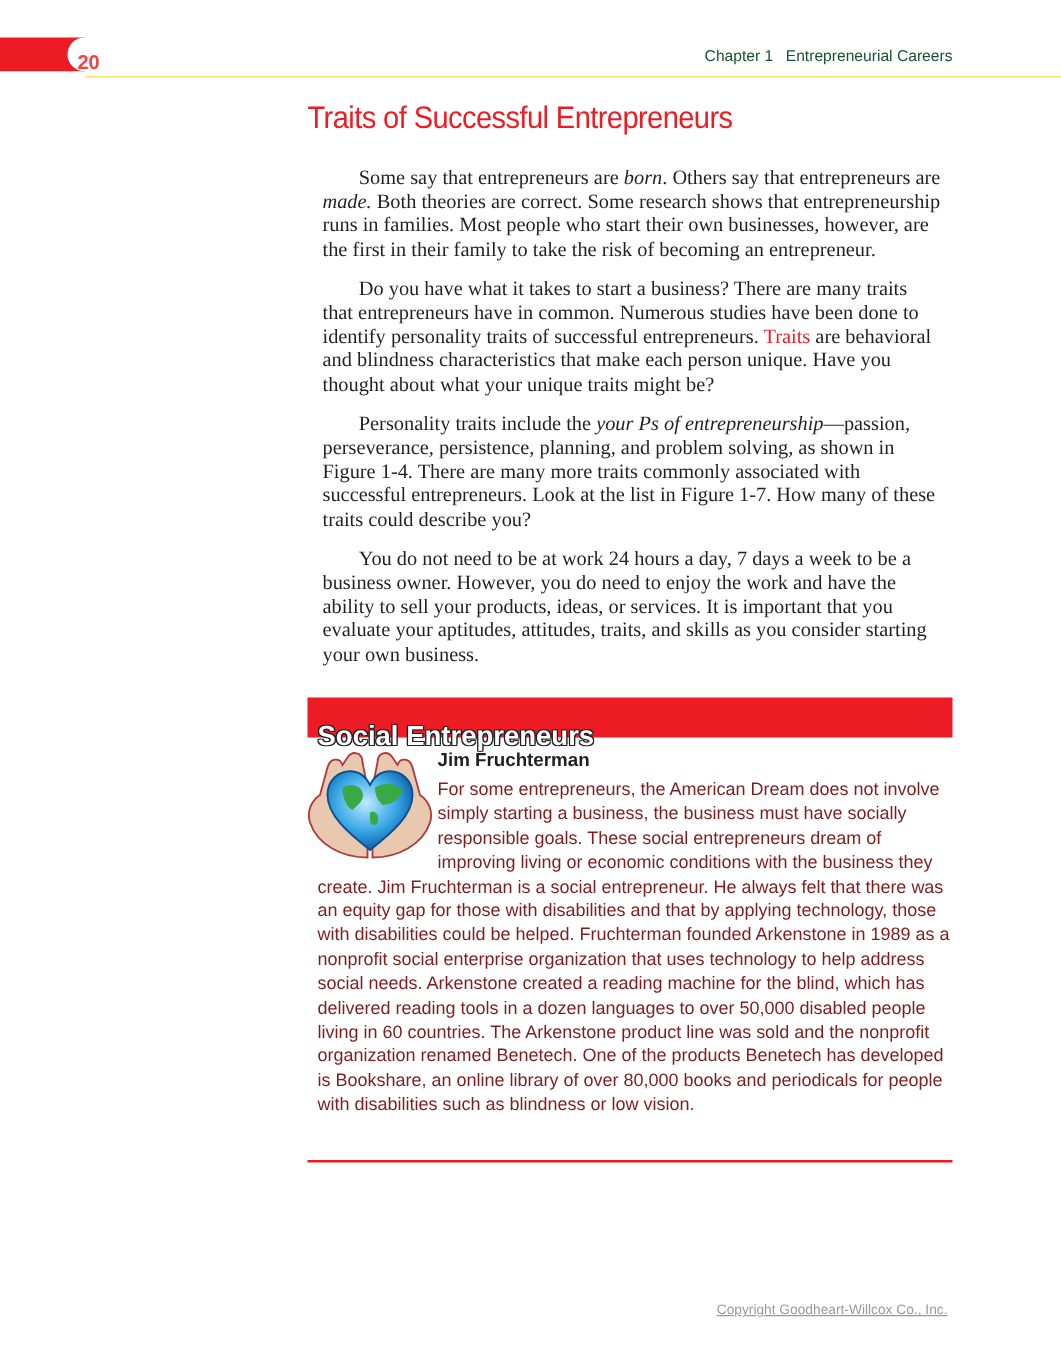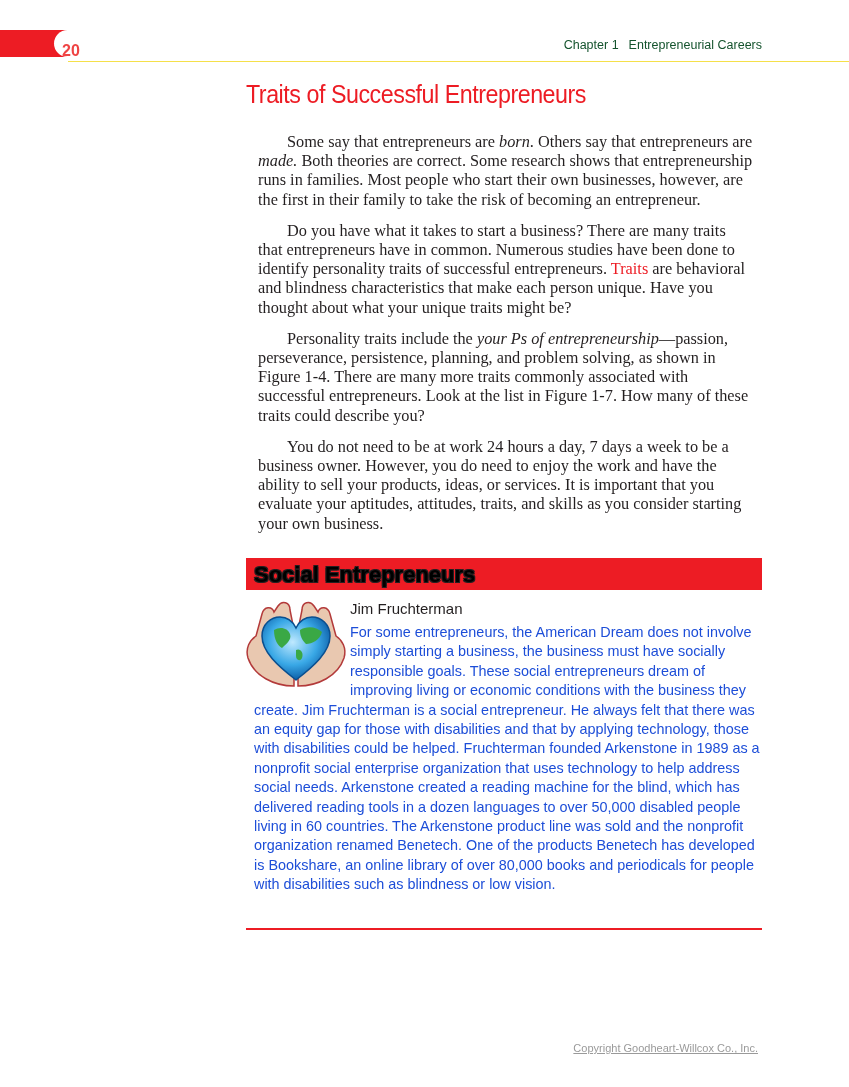--- a/index.html
+++ b/index.html
@@ -11,25 +11,25 @@
     .running-head .gap { display: inline-block; width: 10px; }
     .header-rule { position: absolute; left: 68px; top: 61px; width: 781px; height: 1px; background: #f5e04a; }
 
     .section-title { position: absolute; left: 246px; top: 80px; font-family: "Liberation Sans", sans-serif; font-size: 25px; color: #ed1c24; letter-spacing: -0.5px; transform: scaleX(0.93); transform-origin: left; white-space: nowrap; }
 
     .body-text { position: absolute; left: 246px; top: 120px; width: 520px; font-family: "Liberation Serif", serif; font-size: 16.3px; line-height: 19.2px; color: #231f20; }
     .body-text p { margin: 12px; text-indent: 29px; }
     .key-term { color: #ed1c24; font-weight: normal; }
 
     .feature-banner { position: absolute; left: 246px; top: 558px; width: 516px; height: 32px; background: #ed1c24; }
-    .feature-title { position: absolute; left: 8px; top: 4px; font-family: "Liberation Sans", sans-serif; font-weight: bold; font-size: 22px; color: #000000; text-shadow: -1px -1px 0 #231f20, 1px -1px 0 #231f20, -1px 1px 0 #231f20, 1px 1px 0 #231f20; }
+    .feature-title { position: absolute; left: 8px; top: 18px; font-family: "Liberation Sans", sans-serif; font-weight: bold; font-size: 22px; color: #ffffff; text-shadow: -1px -1px 0 #231f20, 1px -1px 0 #231f20, -1px 1px 0 #231f20, 1px 1px 0 #231f20; }
 
     .feature-icon { position: absolute; left: 244px; top: 600px; width: 104px; height: 90px; }
-    .feature-name { position: absolute; left: 350px; top: 600px; font-family: "Liberation Sans", sans-serif; font-weight: normal; font-size: 15px; color: #231f20; }
-    .feature-body { position: absolute; left: 254px; top: 623px; width: 510px; font-family: "Liberation Sans", sans-serif; font-size: 14.4px; line-height: 19.4px; color: #1d4ed8; }
+    .feature-name { position: absolute; left: 350px; top: 600px; font-family: "Liberation Sans", sans-serif; font-weight: bold; font-size: 15px; color: #231f20; }
+    .feature-body { position: absolute; left: 254px; top: 623px; width: 510px; font-family: "Liberation Sans", sans-serif; font-size: 14.4px; line-height: 19.4px; color: #7f1d1d; }
     .feature-body .float-spacer { float: left; width: 96px; height: 74px; }
     .feature-rule { position: absolute; left: 246px; top: 928px; width: 516px; height: 1.5px; background: #ed1c24; }
 
     .copyright { position: absolute; right: 91px; top: 1042px; font-family: "Liberation Sans", sans-serif; font-size: 11px; color: #9a9a9a; text-decoration: underline; }
   </style>
 </head>
 <body>
 
 <div>
   <div class="header-bar"></div>

